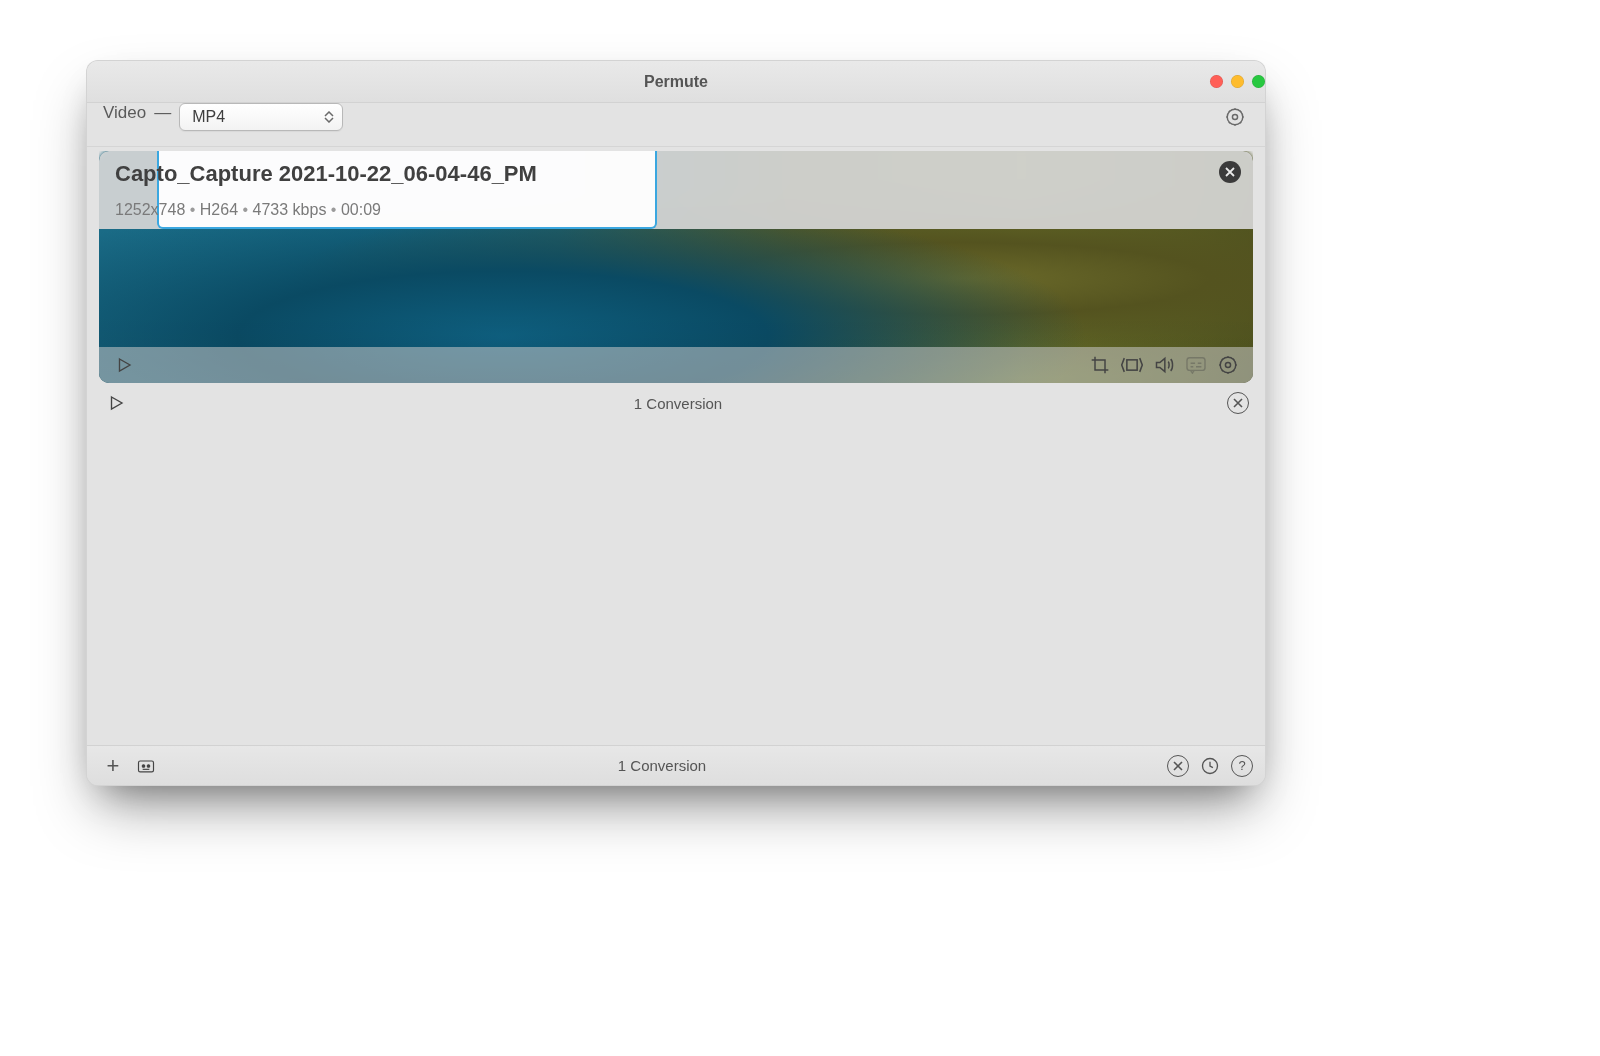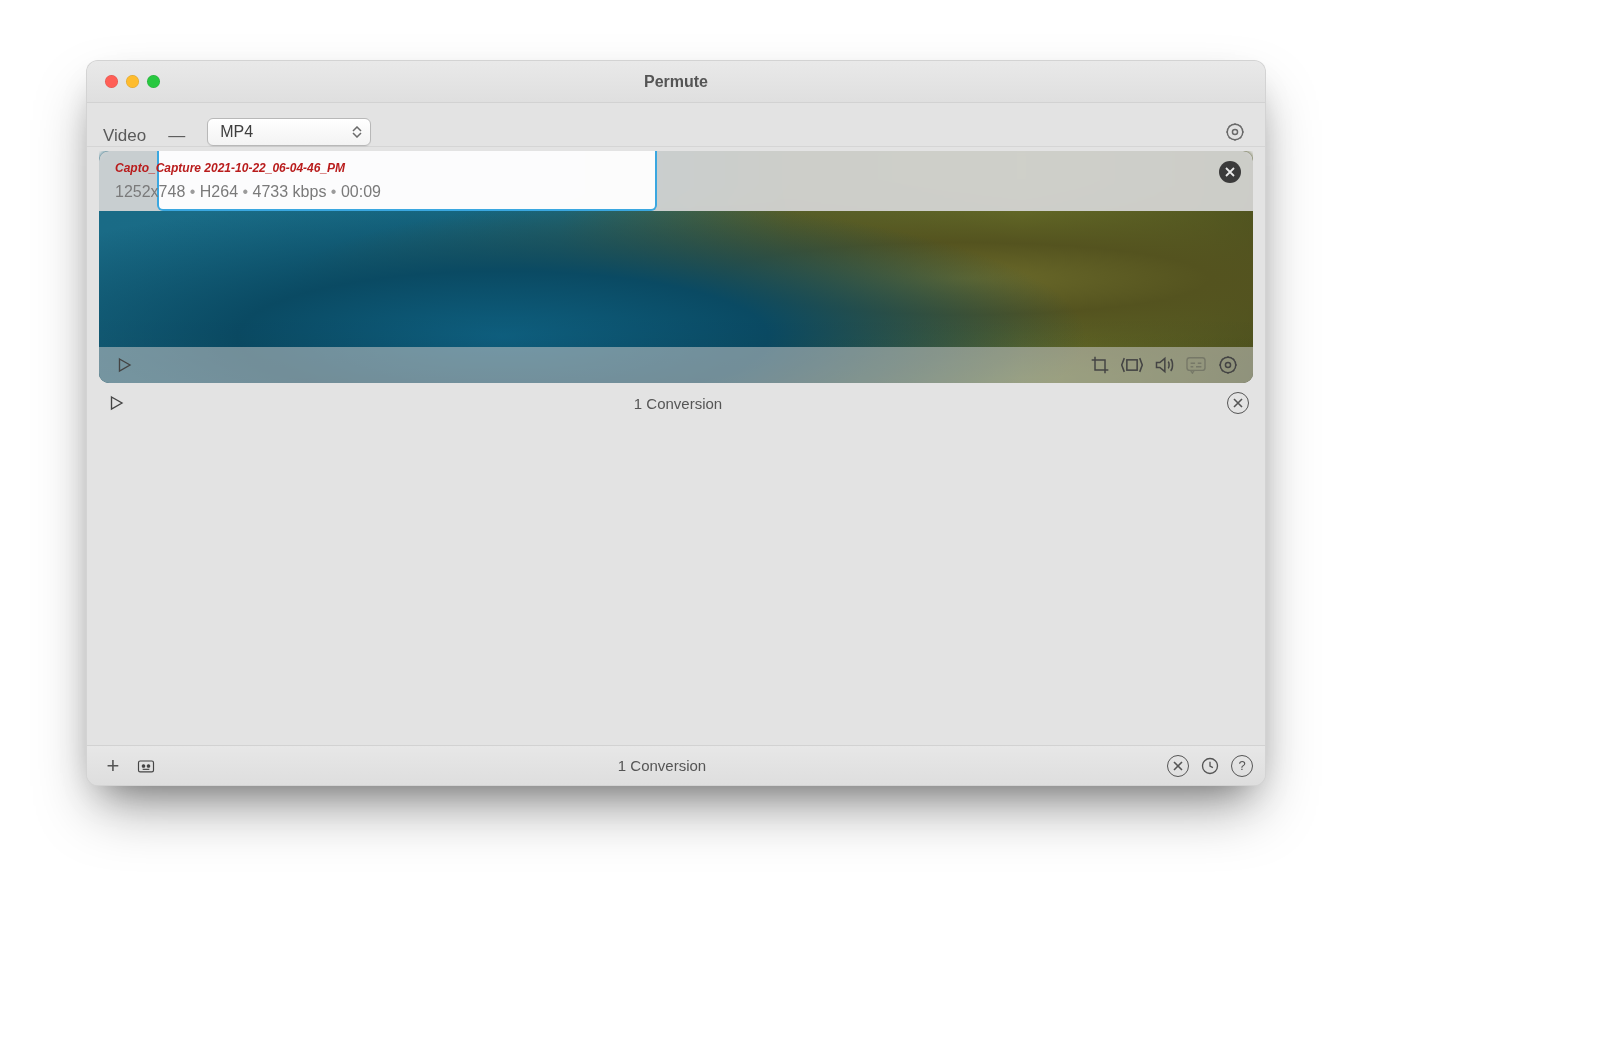--- a/index.html
+++ b/index.html
@@ -34,20 +34,21 @@
     flex-direction: column;
   }
   
   .titlebar {
     height: 42px;
     display: flex;
     align-items: center;
     position: relative;
     background: linear-gradient(#e9e9e9,#dfdfdf);
     border-bottom: 1px solid #d2d2d2;
+    justify-content: flex-end;
   }
   .traffic {
     display: flex; gap: 8px;
     padding-left: 18px;
   }
   .traffic span {
     width: 13px; height: 13px; border-radius: 50%;
     display: inline-block;
   }
   .tl-red { background:#ff5f57; box-shadow: inset 0 0 0 .5px rgba(0,0,0,.15);}
@@ -55,24 +56,24 @@
   .tl-green { background:#28c840; box-shadow: inset 0 0 0 .5px rgba(0,0,0,.15);}
   .titlebar .title {
     position: absolute; left:0; right:0; text-align:center;
     font-weight: 600; font-size: 16px; color:#555;
     pointer-events: none;
   }
 
   
   .toolbar {
     height: 44px;
-    display:flex; align-items:flex-end;
+    display:flex; align-items:flex-start;
     padding: 0 16px;
     border-bottom: 1px solid #d5d5d5;
-    gap: 22px;
+    gap: 8px;
   }
   .toolbar .label {
     font-size: 17px; color:#5a5a5a;
   }
   .toolbar .dash { font-size:17px; color:#5a5a5a; }
   .format-select {
     display:flex; align-items:center; justify-content:space-between;
     width: 164px; height: 28px;
     background: linear-gradient(#ffffff,#f3f3f3);
     border: 1px solid #b8b8b8;
@@ -129,22 +130,22 @@
   }
   .info-overlay .white-box {
     position:absolute;
     left: 58px; top: 0; width: 500px; height: 100%;
     background: rgba(255,255,255,.95);
     border: 2px solid #3aa7e0;
     border-top: none;
     border-radius: 0 0 6px 6px;
     z-index:-1;
   }
-  .fname { font-weight:700; font-size:12px; color:#b91c1c;font-style:italic;}
-  .meta  { font-size:16px; color:#7a7a7a; margin-top:8px;}
+  .fname { font-weight:700; font-size:22px; color:#404040;}
+  .meta  { font-size:16px; color:#7a7a7a; margin-top:14px;}
   .meta span + span::before { content:" • "; color:#9b9b9b;}
 
   .close-x {
     position:absolute; top:10px; right:12px;
     width:22px; height:22px; border-radius:50%;
     background:#3b3b3b; color:#eaeaea;
     display:flex; align-items:center; justify-content:center;
     font-size:14px; cursor:pointer;
   }
 

